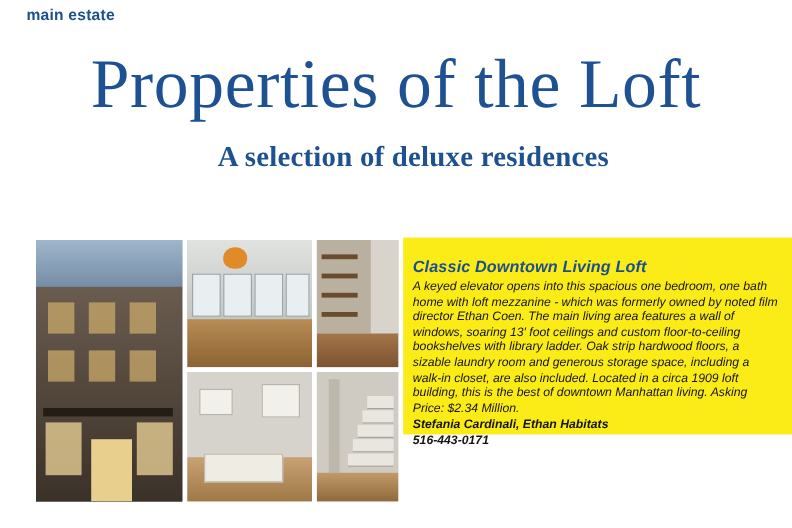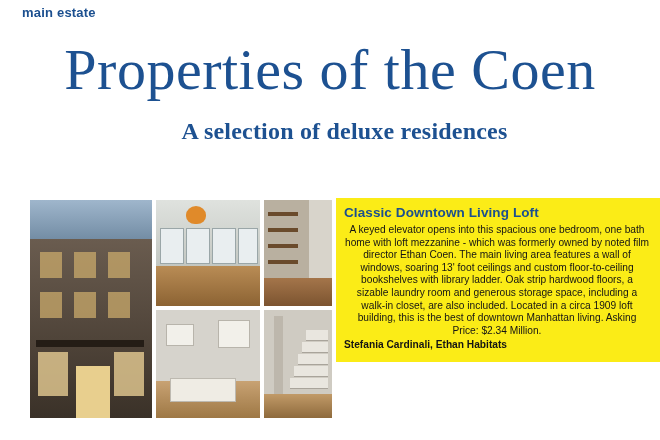--- a/index.html
+++ b/index.html
@@ -119,38 +119,39 @@
   .ph5 .col { position:absolute; left:10px; top:6px; width:9px; height:80px; background:#bdb7ac; }
 
   
   .panel {
     position: absolute;
     left: 336px;
     top: 198px;
     width: 324px;
     height: 164px;
     background: #fbec17;
-    padding: 6px 10px 8px 8px;
+    padding: 16px 10px 8px 8px;
     box-sizing: border-box;
+    font-style: italic;
   }
   .panel-title {
     font-family: "Liberation Sans", sans-serif;
     font-weight: bold;
     font-size: 13.5px;
     color: #1b4f8f;
     margin: 1px 0 4px 0;
     letter-spacing: 0.1px;
   }
   .panel-body {
     font-family: "Liberation Sans", sans-serif;
     font-size: 10.2px;
     line-height: 12.6px;
     color: #141414;
     margin: 0 0 2px 0;
-    text-align: center;
+    text-align: left;
   }
   .agent {
     font-family: "Liberation Sans", sans-serif;
     font-size: 10.2px;
     line-height: 12.6px;
     font-weight: bold;
     color: #141414;
   }
   .phone {
     font-family: "Liberation Sans", sans-serif;
@@ -160,21 +161,21 @@
     color: #141414;
   }
 </style>
 </head>
 <body>
 
 <div class="page">
 
   <div class="kicker">main estate</div>
 
-  <div class="headline">Properties of the Coen</div>
+  <div class="headline">Properties of the Loft</div>
 
   <div class="subhead">A selection of deluxe residences</div>
 
   <div class="collage">
 
     <div class="ph ph1">
       <div class="sky"></div>
       <div class="bldg"></div>
       <div class="win" style="left:10px;top:52px;width:22px;height:26px;"></div>
       <div class="win" style="left:44px;top:52px;width:22px;height:26px;"></div>
@@ -223,15 +224,16 @@
       <div class="stair" style="top:68px;width:38px;height:10px;"></div>
       <div class="flo"></div>
     </div>
 
   </div>
 
   <div class="panel">
     <div class="panel-title">Classic Downtown Living Loft</div>
     <p class="panel-body">A keyed elevator opens into this spacious one bedroom, one bath home with loft mezzanine - which was formerly owned by noted film director Ethan Coen.  The main living area features a wall of windows, soaring 13' foot ceilings and custom floor-to-ceiling bookshelves with library ladder.  Oak strip hardwood floors, a sizable laundry room and generous storage space, including a walk-in closet, are also included.  Located in a circa 1909 loft building, this is the best of downtown Manhattan living. Asking Price: $2.34 Million.</p>
     <div class="agent">Stefania Cardinali, Ethan Habitats</div>
+    <div class="phone">516-443-0171</div>
   </div>
 
 </div>
 
 </body></html>

